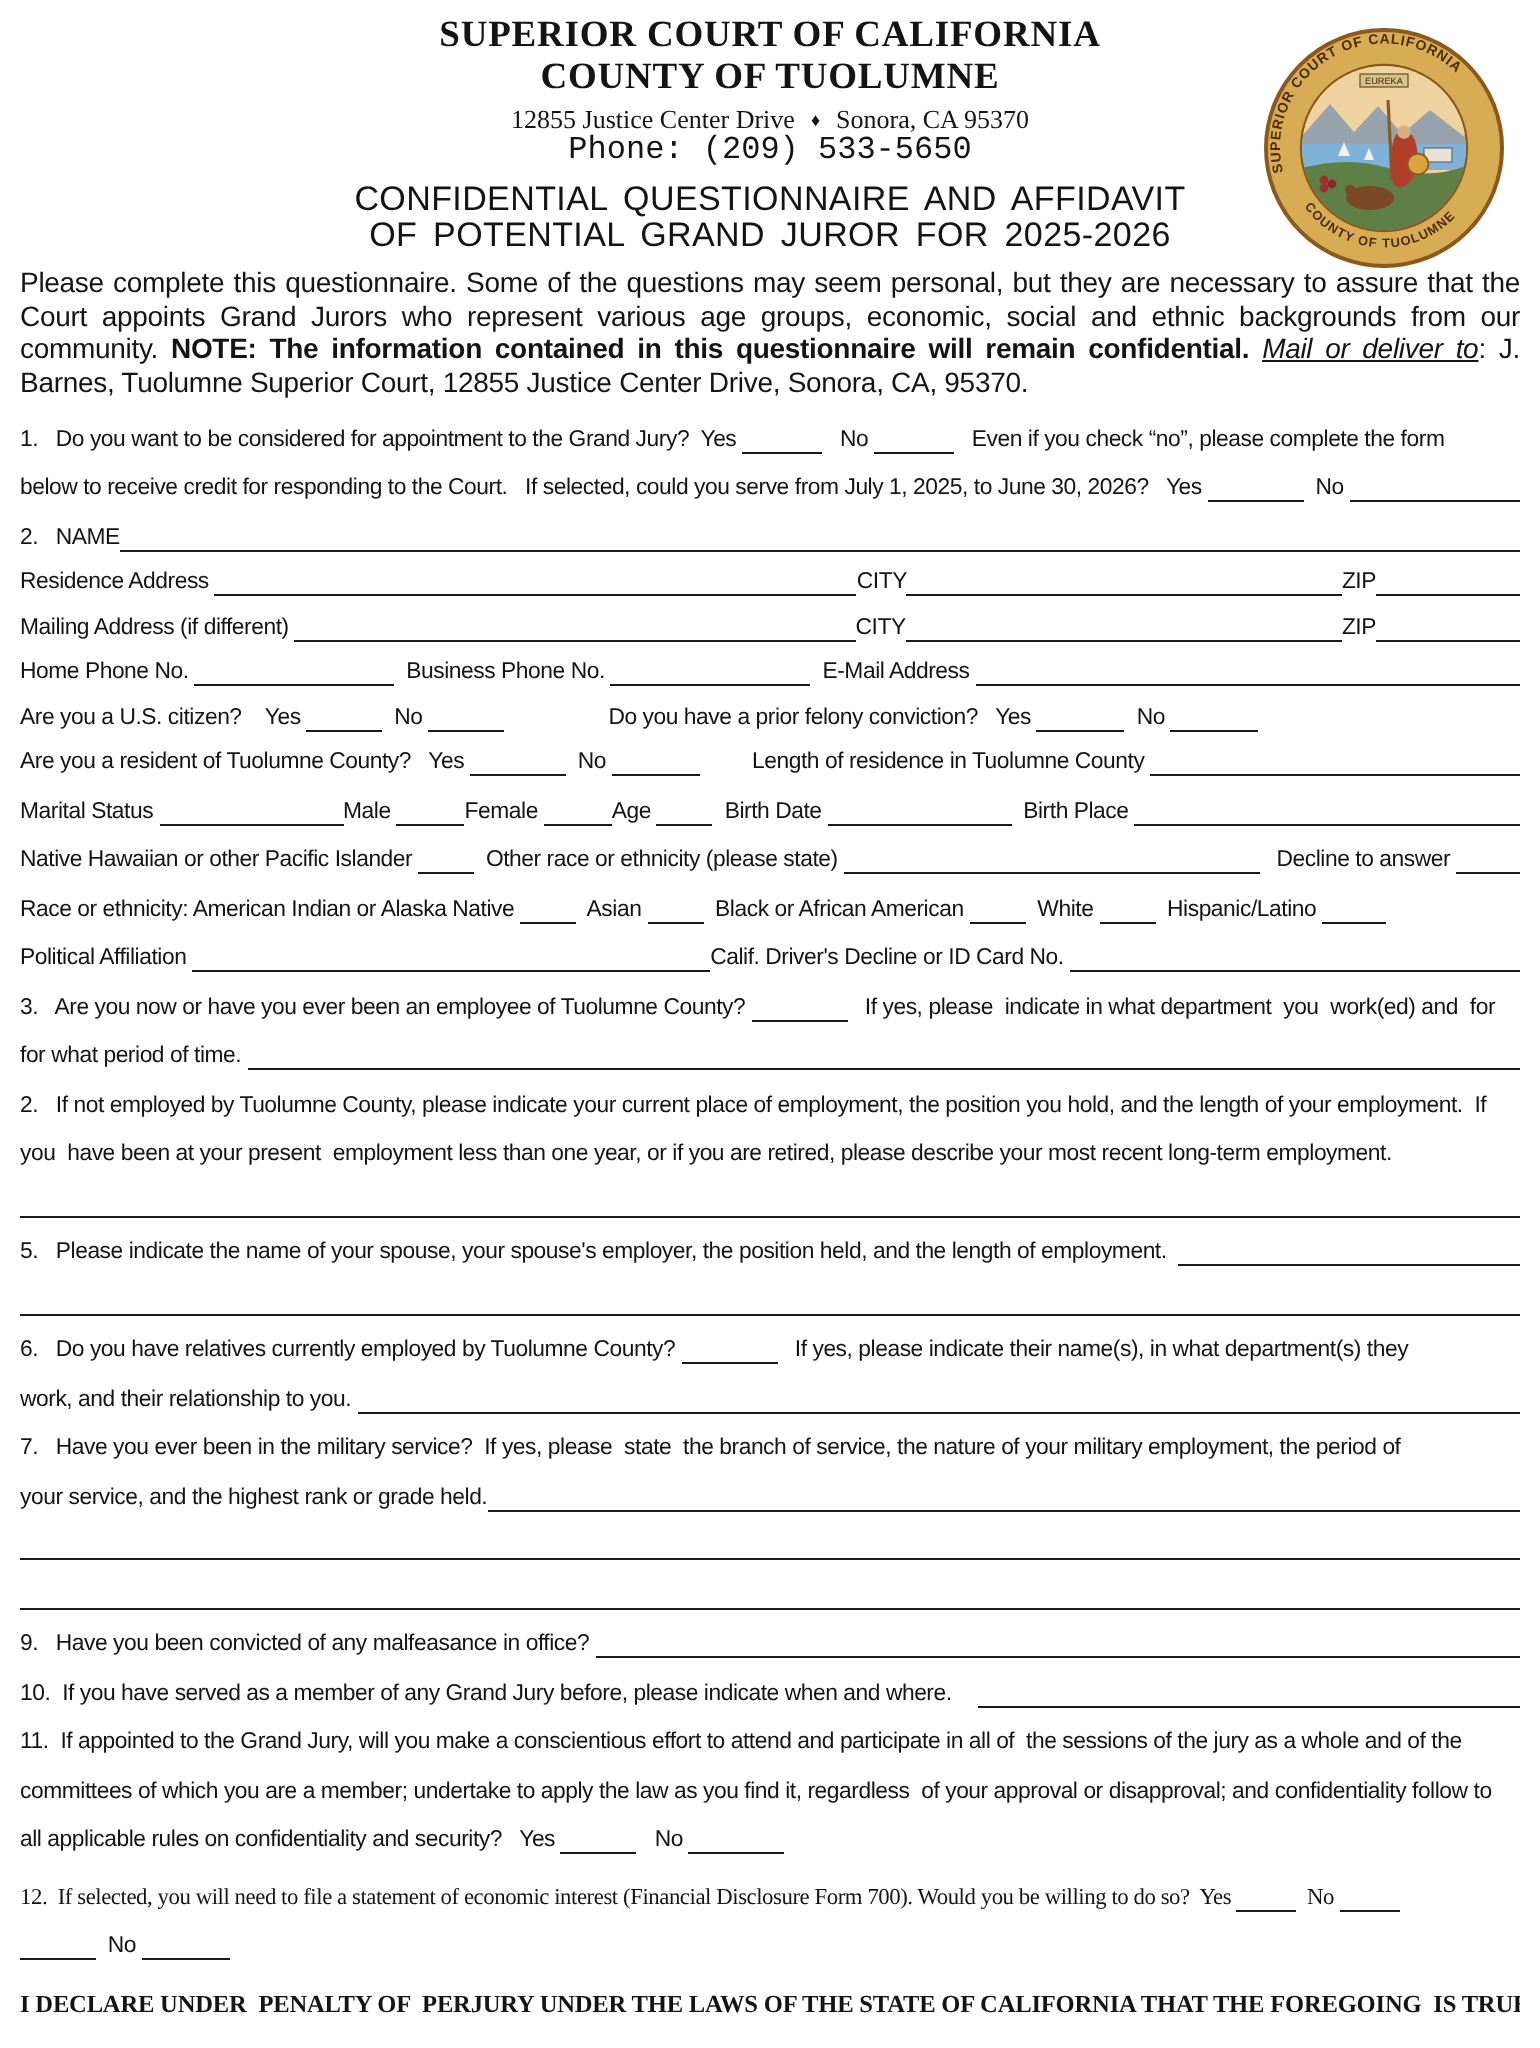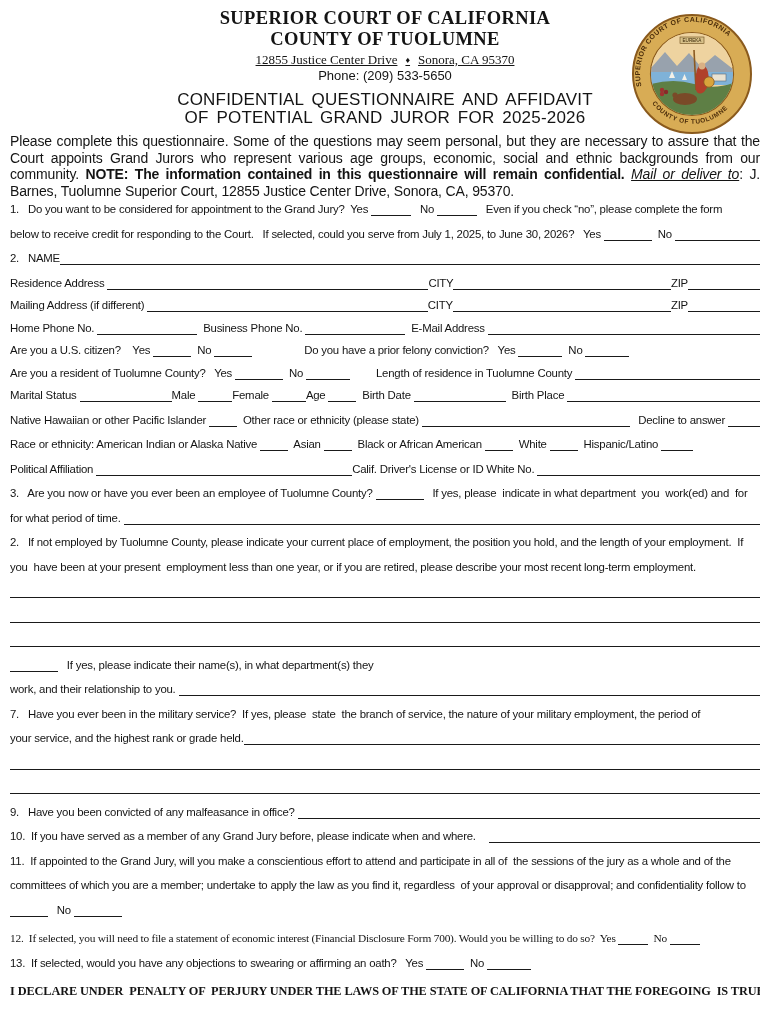--- a/index.html
+++ b/index.html
@@ -3,36 +3,36 @@
 <meta charset="utf-8">
 <style>
   html,body{margin:0;padding:0;background:#e8e8e8;}
   .page{position:relative;width:770px;height:1024px;background:#ffffff;margin:0 auto;
         font-family:"Liberation Sans",sans-serif;color:#141414;overflow:hidden;}
   .content{padding:8px 10px 0 10px;}
 
   
   .header{text-align:center;position:relative;}
   .h-court{font-family:"Liberation Serif",serif;font-weight:700;font-size:18.5px;line-height:21px;letter-spacing:.4px;}
-  .h-addr{font-family:"Liberation Serif",serif;font-size:13px;line-height:16px;margin-top:2px;text-decoration:underline;}
+  .h-addr{font-family:"Liberation Serif",serif;font-size:13px;line-height:16px;margin-top:2px;}
   .h-addr .diamond{font-size:9px;vertical-align:1px;padding:0 8px;}
-  .h-phone{font-family:Liberation Sans, sans-serif;font-size:13px;line-height:15px;}
+  .h-phone{font-family:Liberation Mono, monospace;font-size:16px;line-height:15px;}
   .h-title{font-weight:400;font-size:17px;line-height:18px;letter-spacing:.2px;word-spacing:3px;}
   .h-title.first{margin-top:8px;}
 
   .seal{position:absolute;top:4px;right:6px;width:124px;height:124px;}
 
   
   .intro{margin:6px 0 3px 0;font-size:14px;line-height:16.6px;letter-spacing:-0.15px;text-align:justify;}
   .intro .ib{font-weight:700;}
   .intro .iiu{font-style:italic;text-decoration:underline;}
 
   
   .rows{margin-top:2px;}
-  .frow{display:flex;align-items:flex-start;height:24.5px;overflow:hidden;}
+  .frow{display:flex;align-items:flex-end;height:24.5px;overflow:hidden;}
   .frow.h22{height:22.5px;}
   .frow.mt{margin-top:4px;font-family:Liberation Serif, serif;}
   .frow.sig{height:27px;margin-top:7px;}
   .ft{white-space:pre;font-size:11.4px;letter-spacing:-0.22px;line-height:14px;}
   .fb{font-weight:700;}
   .decl .fb{font-size:12.3px;letter-spacing:-0.1px;}
   .blank{border-bottom:1.4px solid #1a1a1a;height:13px;flex:0 0 auto;}
   .fill{flex:1 1 0;}
   .gapseg{flex:0 0 auto;}
 </style>
@@ -182,21 +182,21 @@
           <span class="ft">  Black or African American </span>
           <span class="blank" style="width: 28px;"></span>
           <span class="ft">  White </span>
           <span class="blank" style="width: 28px;"></span>
           <span class="ft">  Hispanic/Latino </span>
           <span class="blank" style="width: 32px;"></span>
         </div>
         <div class="frow">
           <span class="ft">Political Affiliation </span>
           <span class="blank fill" style="flex-grow: 1.15;"></span>
-          <span class="ft">Calif. Driver's License or ID White No. </span>
+          <span class="ft">Calif. Driver's Decline or ID Card No. </span>
           <span class="blank fill" style="flex-grow: 1;"></span>
         </div>
         <div class="frow">
           <span class="ft">3.   Are you now or have you ever been an employee of Tuolumne County? </span>
           <span class="blank" style="width: 48px;"></span>
           <span class="ft">   If yes, please  indicate in what department  you  work(ed) and  for</span>
         </div>
         <div class="frow">
           <span class="ft">for what period of time. </span>
           <span class="blank fill"></span>
@@ -204,26 +204,28 @@
         <div class="frow">
           <span class="ft">2.   If not employed by Tuolumne County, please indicate your current place of employment, the position you hold, and the length of your employment.  If</span>
         </div>
         <div class="frow">
           <span class="ft">you  have been at your present  employment less than one year, or if you are retired, please describe your most recent long-term employment.</span>
         </div>
         <div class="frow">
           <span class="blank fill"></span>
         </div>
         <div class="frow">
-          <span class="blank fill"></span>
-        </div>
-        <div class="frow">
-          <span class="blank fill"></span>
-        </div>
-        <div class="frow">
+          <span class="ft">5.   Please indicate the name of your spouse, your spouse's employer, the position held, and the length of employment.  </span>
+          <span class="blank fill"></span>
+        </div>
+        <div class="frow">
+          <span class="blank fill"></span>
+        </div>
+        <div class="frow">
+          <span class="ft">6.   Do you have relatives currently employed by Tuolumne County? </span>
           <span class="blank" style="width: 48px;"></span>
           <span class="ft">   If yes, please indicate their name(s), in what department(s) they</span>
         </div>
         <div class="frow">
           <span class="ft">work, and their relationship to you. </span>
           <span class="blank fill"></span>
         </div>
         <div class="frow">
           <span class="ft">7.   Have you ever been in the military service?  If yes, please  state  the branch of service, the nature of your military employment, the period of</span>
         </div>
@@ -246,32 +248,32 @@
           <span class="gapseg" style="width: 10px;"></span>
           <span class="blank fill"></span>
         </div>
         <div class="frow">
           <span class="ft">11.  If appointed to the Grand Jury, will you make a conscientious effort to attend and participate in all of  the sessions of the jury as a whole and of the</span>
         </div>
         <div class="frow">
           <span class="ft">committees of which you are a member; undertake to apply the law as you find it, regardless  of your approval or disapproval; and confidentiality follow to</span>
         </div>
         <div class="frow">
+          <span class="ft">all applicable rules on confidentiality and security?   Yes </span>
           <span class="blank" style="width: 38px;"></span>
           <span class="ft">   No </span>
           <span class="blank" style="width: 48px;"></span>
         </div>
         <div class="frow mt">
           <span class="ft">12.  If selected, you will need to file a statement of economic interest (Financial Disclosure Form 700). Would you be willing to do so?  Yes </span>
           <span class="blank" style="width: 30px;"></span>
           <span class="ft">  No </span>
           <span class="blank" style="width: 30px;"></span>
         </div>
         <div class="frow">
-          <span class="ft">13.  If selected, would you have any objections to swearing or affirming an oath?   Yes </span>
           <span class="blank" style="width: 38px;"></span>
           <span class="ft">  No </span>
           <span class="blank" style="width: 44px;"></span>
         </div>
         <div class="frow mt decl">
           <span class="ft fb">I DECLARE UNDER  PENALTY OF  PERJURY UNDER THE LAWS OF THE STATE OF CALIFORNIA THAT THE FOREGOING  IS TRUE  AND CORRECT.</span>
         </div>
         <div class="frow sig">
           <span class="gapseg" style="width: 28px;"></span>
         </div>

